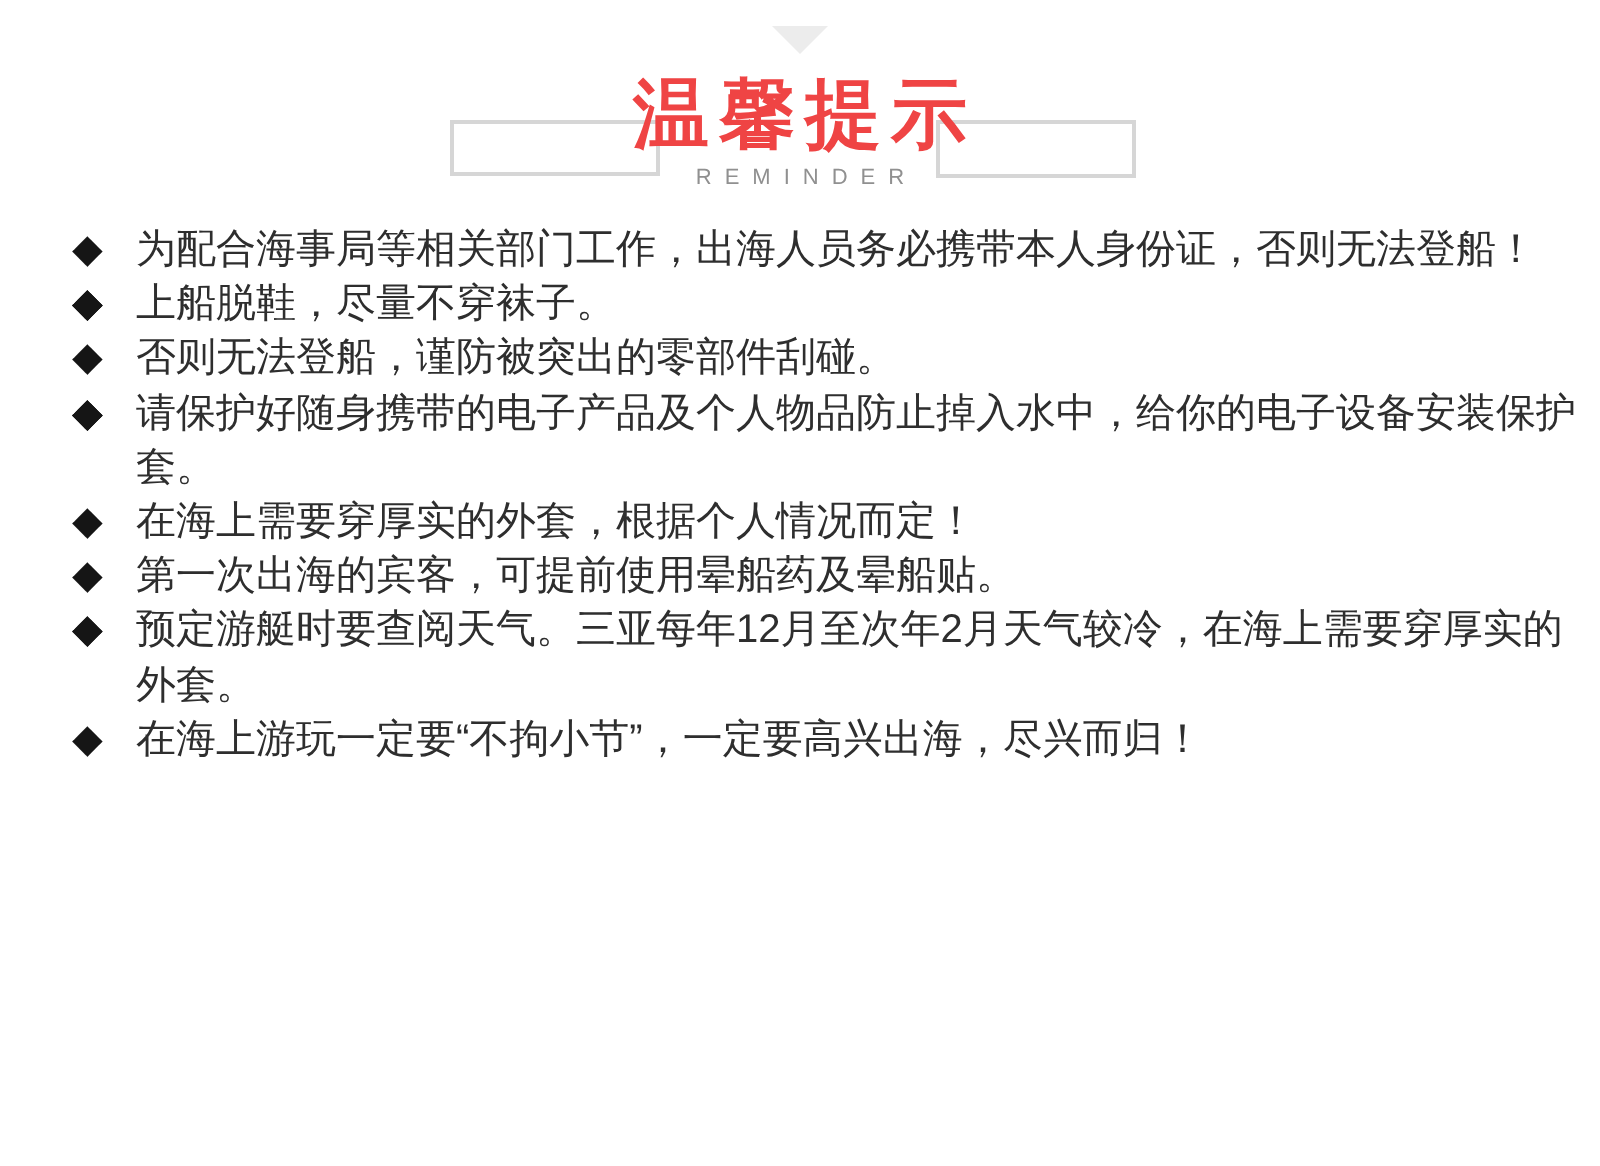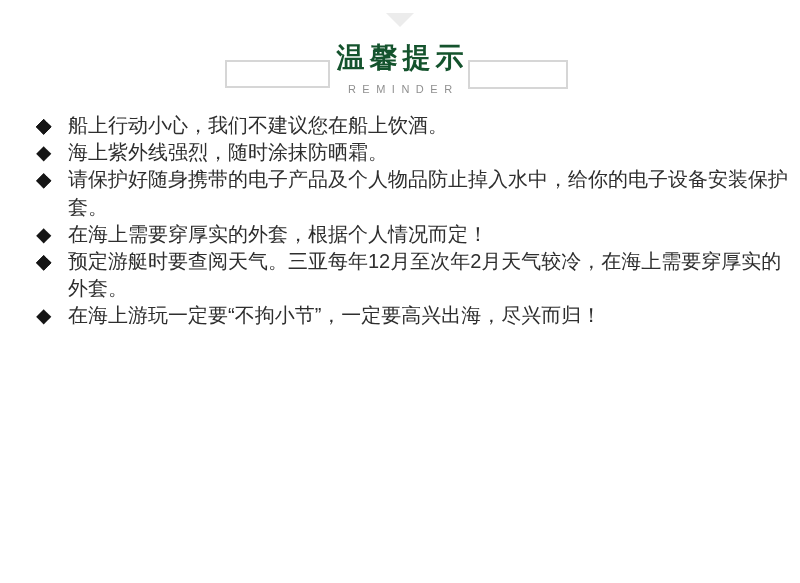--- a/index.html
+++ b/index.html
@@ -32,24 +32,24 @@
   }
   .hdr-frame.left  { left: 225px; top: 60px; width: 101px; height: 24px; }
   .hdr-frame.right { left: 468px; top: 60px; width: 96px;  height: 25px; }
 
   .hdr-title {
     position: absolute;
     top: 42px;
     left: 0;
     width: 100%;
     text-align: center;
-    font-size: 28px;
+    font-size: 38px;
     line-height: 32px;
     font-weight: 700;
-    color: #14532d;
+    color: #ef4444;
     letter-spacing: 5px;
     text-indent: 5px;
   }
   .hdr-subtitle {
     position: absolute;
     top: 82px;
     left: 0;
     width: 100%;
     text-align: center;
     font-size: 11px;
@@ -97,51 +97,53 @@
   <div class="header">
     <div class="hdr-frame left"></div>
     <div class="hdr-frame right"></div>
     <div class="hdr-title">温馨提示</div>
     <div class="hdr-subtitle">REMINDER</div>
   </div>
 
   <ul class="tips">
     <li>
       <span class="bullet">◆</span>
+      <span>为配合海事局等相关部门工作，出海人员务必携带本人身份证，否则无法登船！</span>
     </li>
     <li>
       <span class="bullet">◆</span>
     </li>
     <li>
       <span class="bullet">◆</span>
     </li>
     <li>
       <span class="bullet">◆</span>
+      <span>上船脱鞋，尽量不穿袜子。</span>
     </li>
     <li>
       <span class="bullet">◆</span>
-      <span>船上行动小心，我们不建议您在船上饮酒。</span>
+      <span>否则无法登船，谨防被突出的零部件刮碰。</span>
     </li>
     <li>
       <span class="bullet">◆</span>
-      <span>海上紫外线强烈，随时涂抹防晒霜。</span>
     </li>
     <li>
       <span class="bullet">◆</span>
     </li>
     <li>
       <span class="bullet">◆</span>
       <span>请保护好随身携带的电子产品及个人物品防止掉入水中，给你的电子设备安装保护套。</span>
     </li>
     <li>
       <span class="bullet">◆</span>
       <span>在海上需要穿厚实的外套，根据个人情况而定！</span>
     </li>
     <li>
       <span class="bullet">◆</span>
+      <span>第一次出海的宾客，可提前使用晕船药及晕船贴。</span>
     </li>
     <li>
       <span class="bullet">◆</span>
     </li>
     <li>
       <span class="bullet">◆</span>
       <span>预定游艇时要查阅天气。三亚每年12月至次年2月天气较冷，在海上需要穿厚实的外套。</span>
     </li>
     <li>
       <span class="bullet">◆</span>

